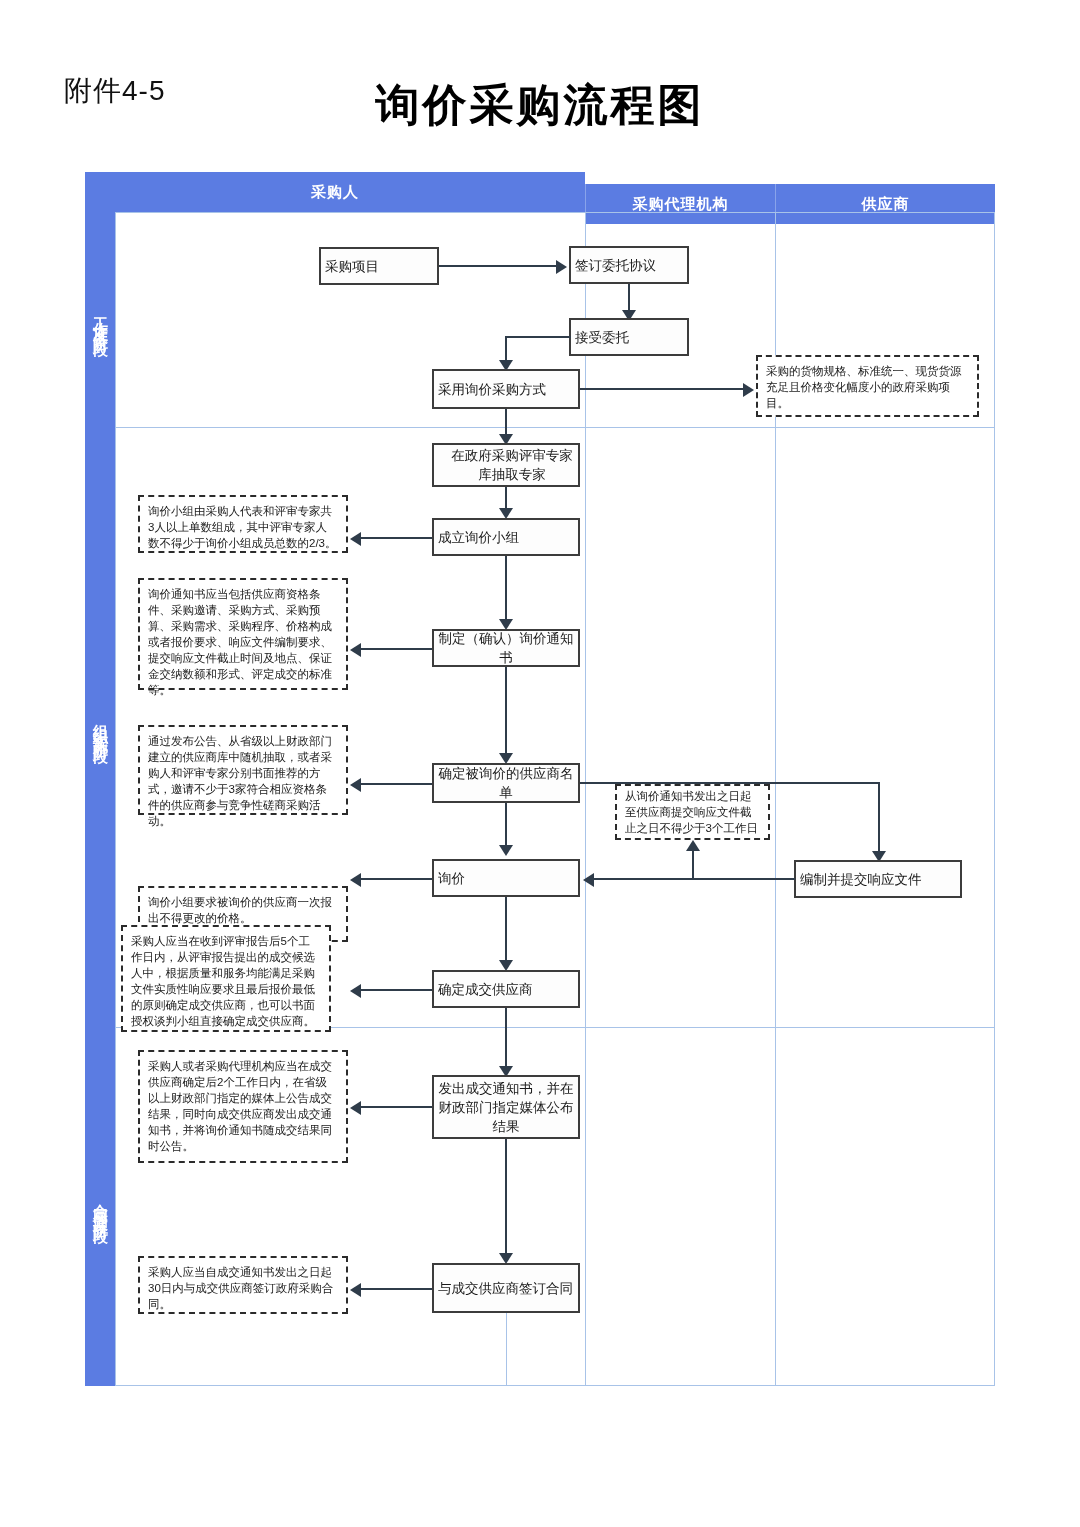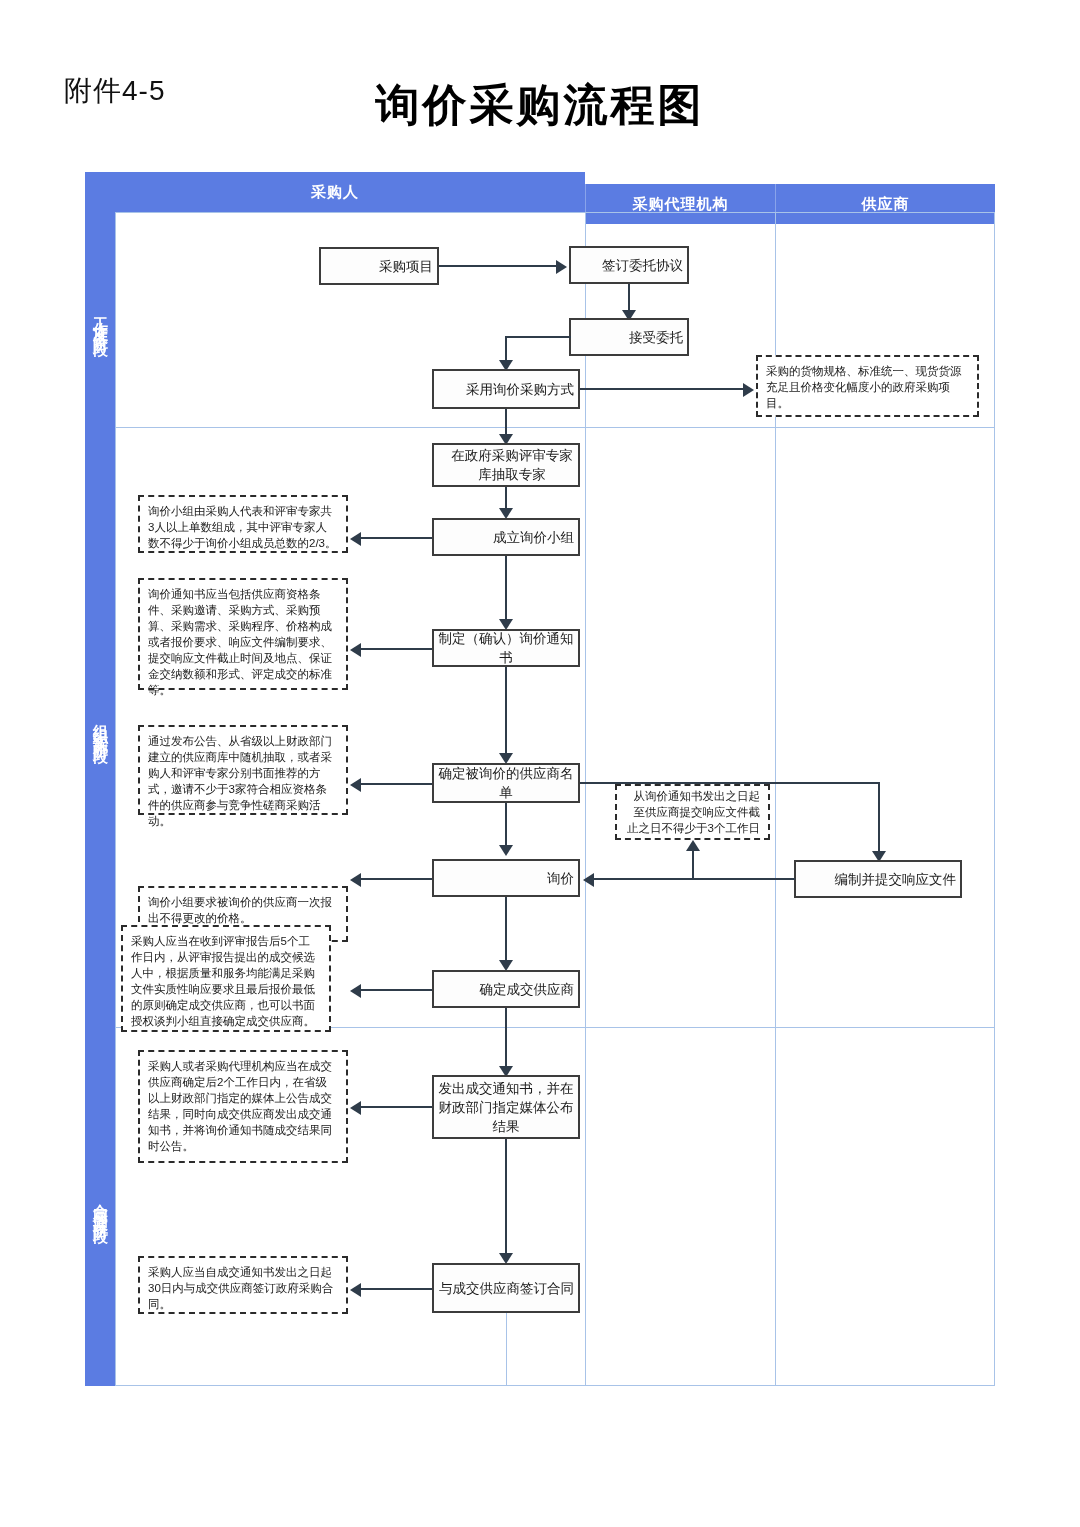--- a/index.html
+++ b/index.html
@@ -46,33 +46,33 @@
     box-sizing:border-box;
   }
   .grid-v{position:absolute;width:1px;background:#a8c3e8;}
   .grid-h{position:absolute;height:1px;background:#a8c3e8;}
   .grid-frame{position:absolute;border:1px solid #a8c3e8;box-sizing:border-box;}
 
   
   .node{
     position:absolute;box-sizing:border-box;
     border:2px solid #3c3c3c;background:#fdfdfd;
-    display:flex;align-items:center;justify-content:flex-end;
+    display:flex;align-items:center;justify-content:flex-start;
     text-align:center;
     font-size:13.5px;line-height:19px;color:#1a1a1a;
     padding:2px 4px;
   }
   .note{
     position:absolute;box-sizing:border-box;
     border:2px dashed #2b2b2b;background:#ffffff;
     font-size:11.5px;line-height:16px;color:#1a1a1a;
     padding:6px 8px;
     text-align:left;
   }
-  .note.center{text-align:right;display:flex;align-items:center;justify-content:center;}
+  .note.center{text-align:left;display:flex;align-items:center;justify-content:center;}
 
   
   .conn{position:absolute;background:#4a5a6a;}
   .conn.h{height:2px;}
   .conn.v{width:2px;}
   .conn.dark{background:#2f3c4a;}
   .arrow{position:absolute;width:0;height:0;}
   .arrow.down{border-left:7px solid transparent;border-right:7px solid transparent;border-top:11px solid #2f3c4a;}
   .arrow.up{border-left:7px solid transparent;border-right:7px solid transparent;border-bottom:11px solid #2f3c4a;}
   .arrow.right{border-top:7px solid transparent;border-bottom:7px solid transparent;border-left:11px solid #2f3c4a;}

